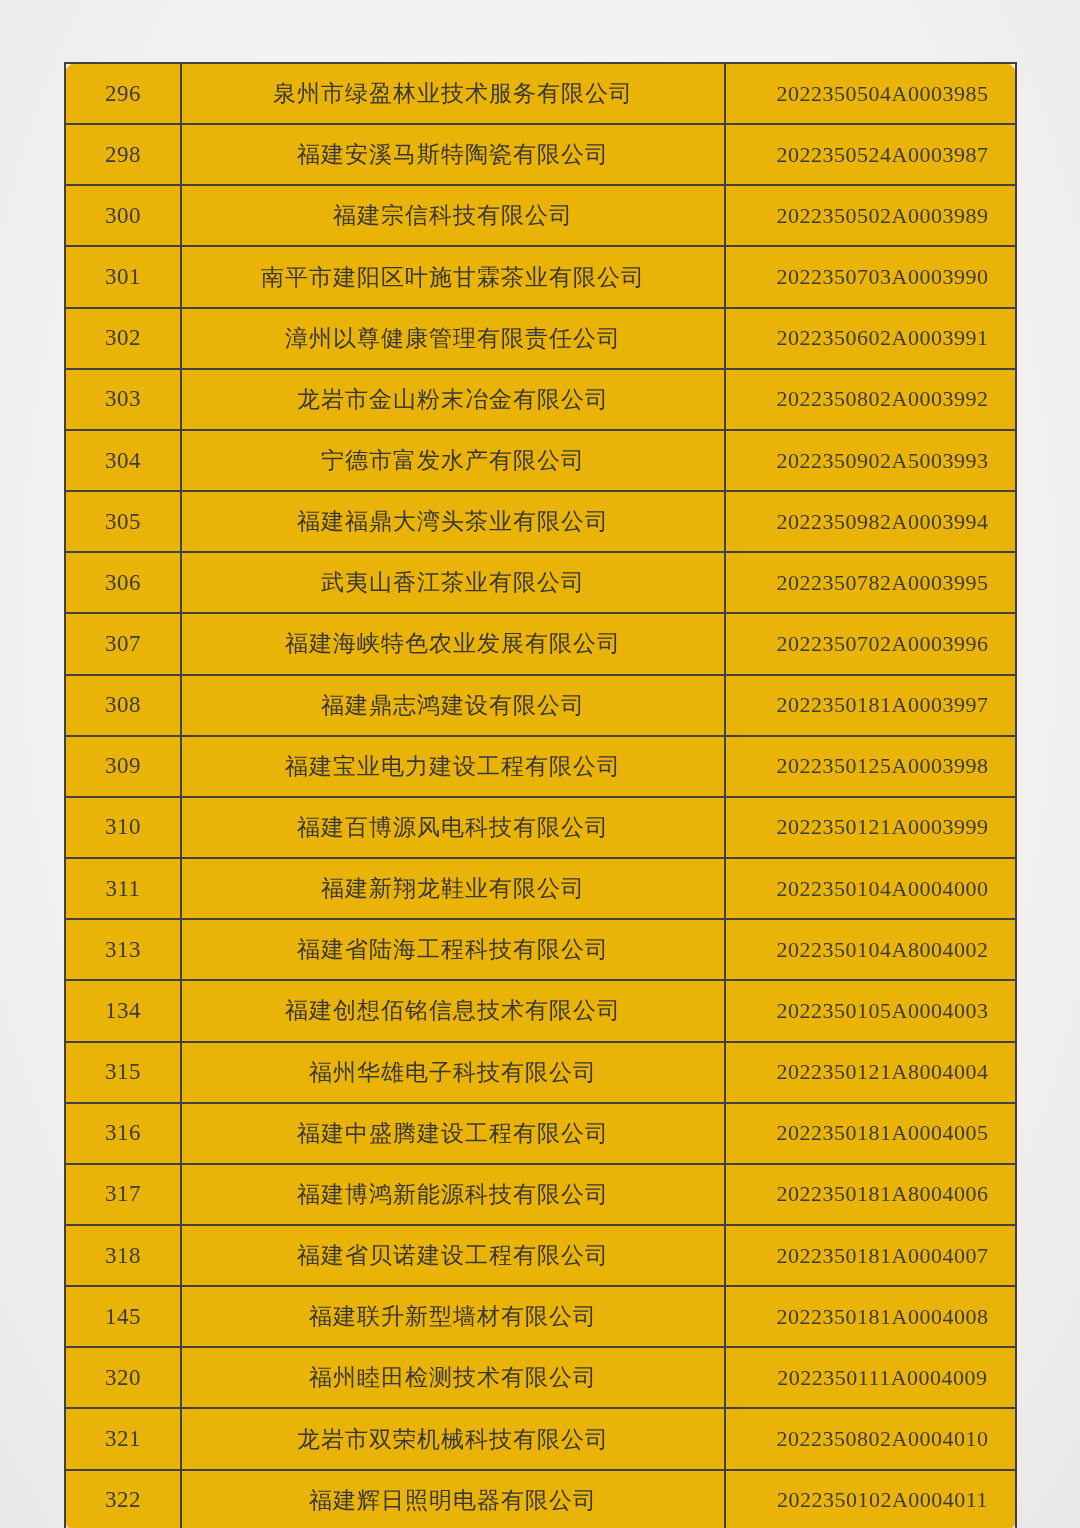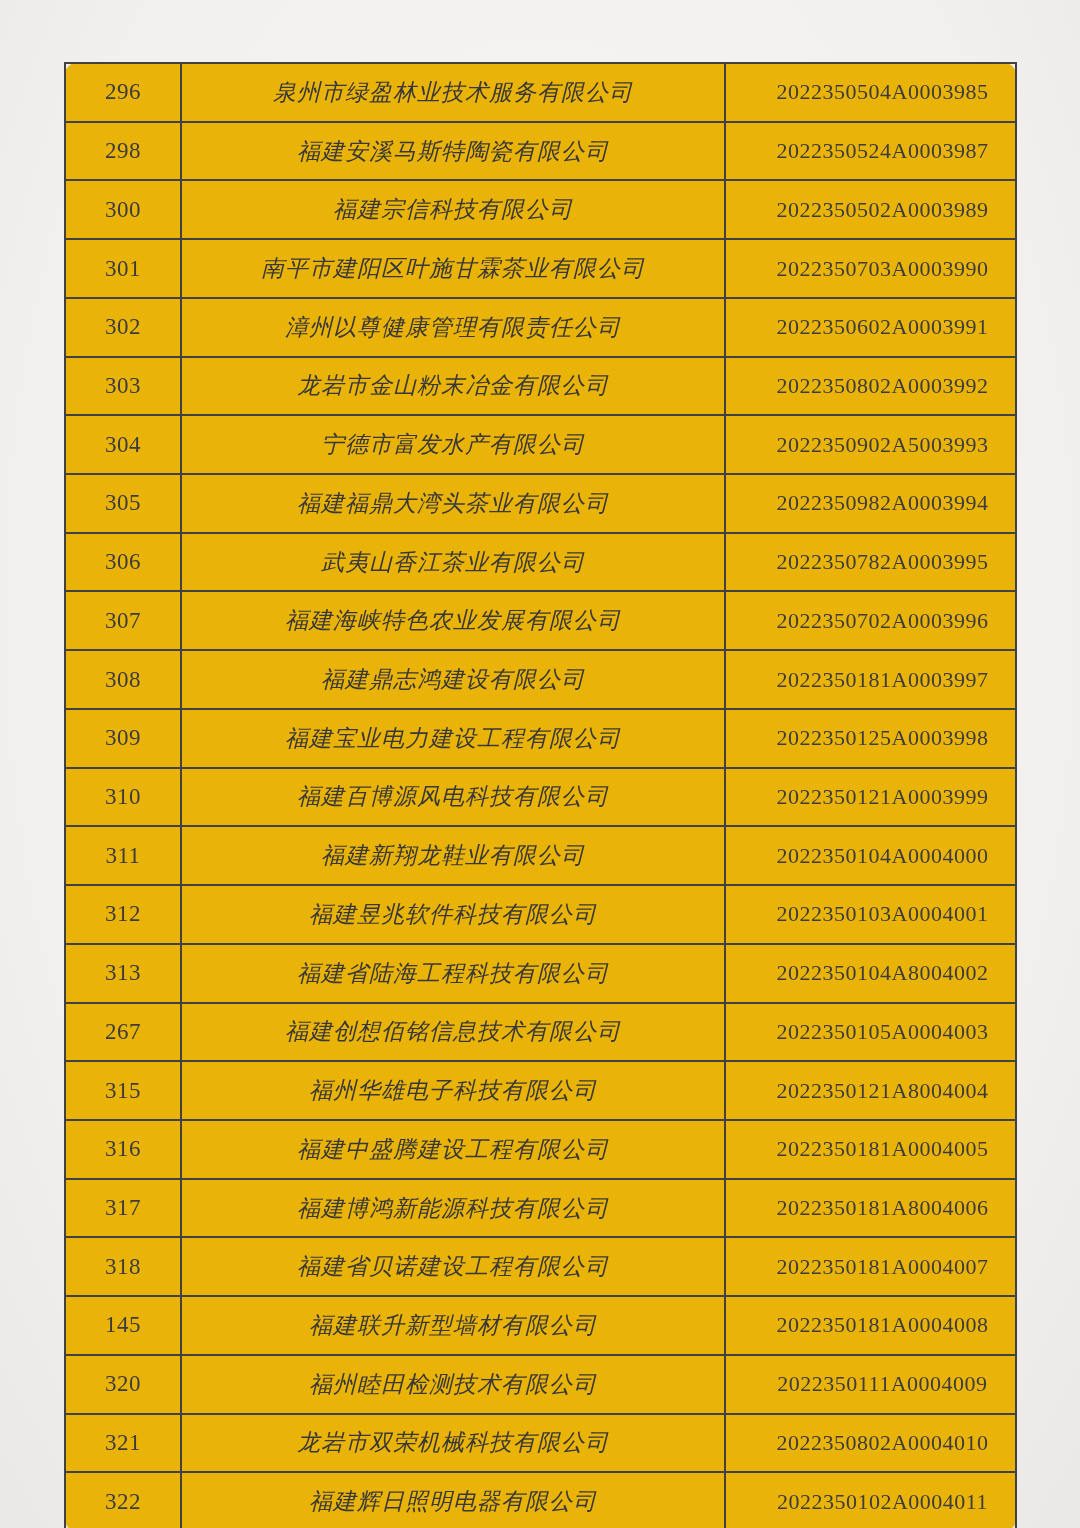--- a/index.html
+++ b/index.html
@@ -39,21 +39,20 @@
   .col-code  { width: 291px; }
   td.cell-no {
     font-size: 23px;
     letter-spacing: 0.5px;
     color: #3c3c3c;
   }
   td.cell-name {
     font-size: 23px;
     letter-spacing: 1px;
     color: #383838;
-    font-style: italic;
   }
   td.cell-code {
     font-size: 22px;
     letter-spacing: 0.5px;
     color: #3c3c3c;
     padding-left: 24px;
   }
 </style>
 </head>
 <body>
@@ -129,31 +128,26 @@
         <td class="cell-no">310</td>
         <td class="cell-name">福建百博源风电科技有限公司</td>
         <td class="cell-code">2022350121A0003999</td>
       </tr>
       <tr>
         <td class="cell-no">311</td>
         <td class="cell-name">福建新翔龙鞋业有限公司</td>
         <td class="cell-code">2022350104A0004000</td>
       </tr>
       <tr>
-        <td class="cell-no">312</td>
-        <td class="cell-name">福建昱兆软件科技有限公司</td>
-        <td class="cell-code">2022350103A0004001</td>
-      </tr>
-      <tr>
         <td class="cell-no">313</td>
         <td class="cell-name">福建省陆海工程科技有限公司</td>
         <td class="cell-code">2022350104A8004002</td>
       </tr>
       <tr>
-        <td class="cell-no">267</td>
+        <td class="cell-no">134</td>
         <td class="cell-name">福建创想佰铭信息技术有限公司</td>
         <td class="cell-code">2022350105A0004003</td>
       </tr>
       <tr>
         <td class="cell-no">315</td>
         <td class="cell-name">福州华雄电子科技有限公司</td>
         <td class="cell-code">2022350121A8004004</td>
       </tr>
       <tr>
         <td class="cell-no">316</td>

